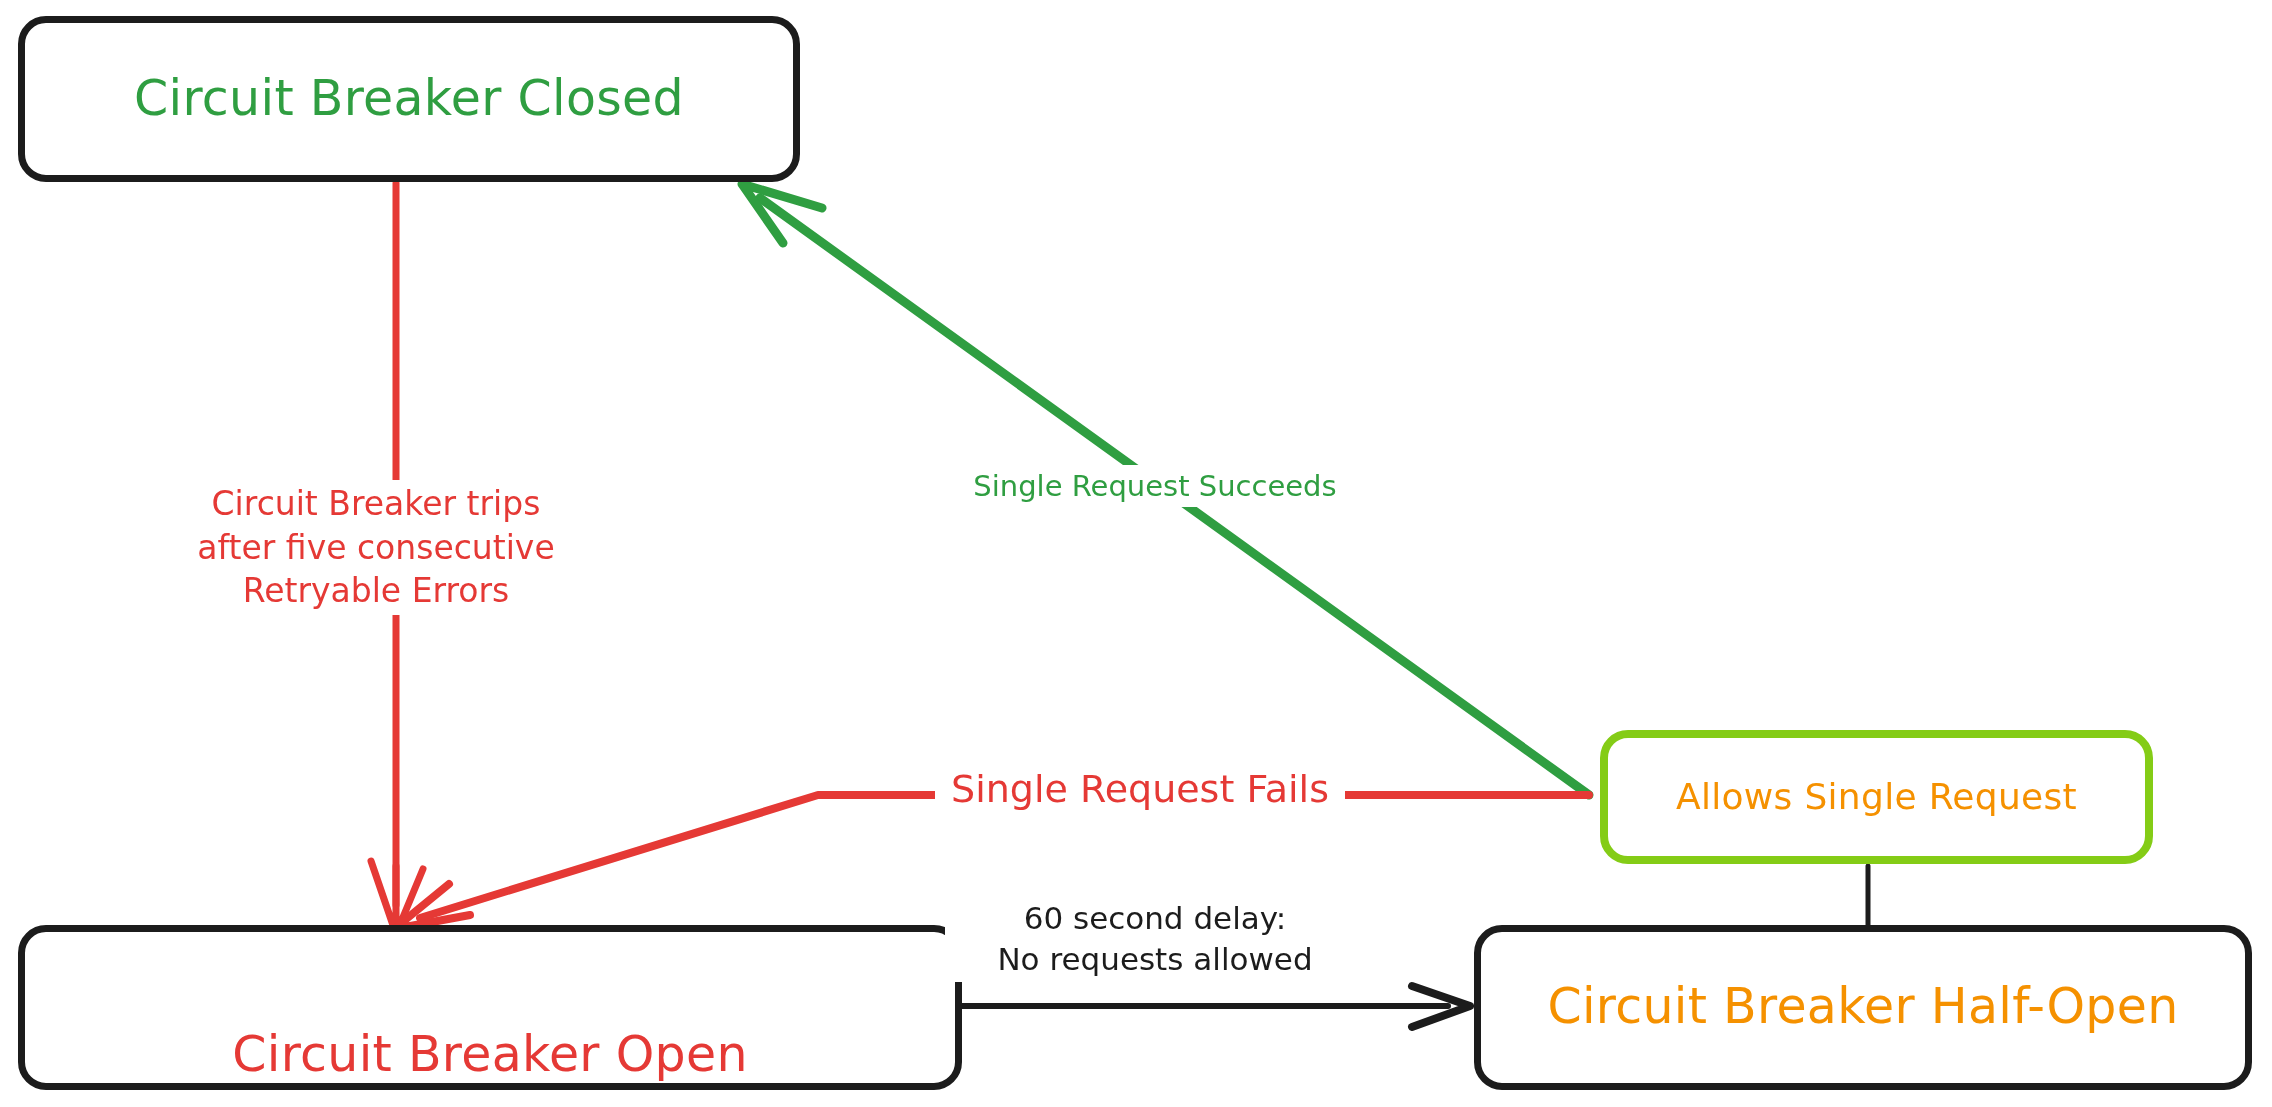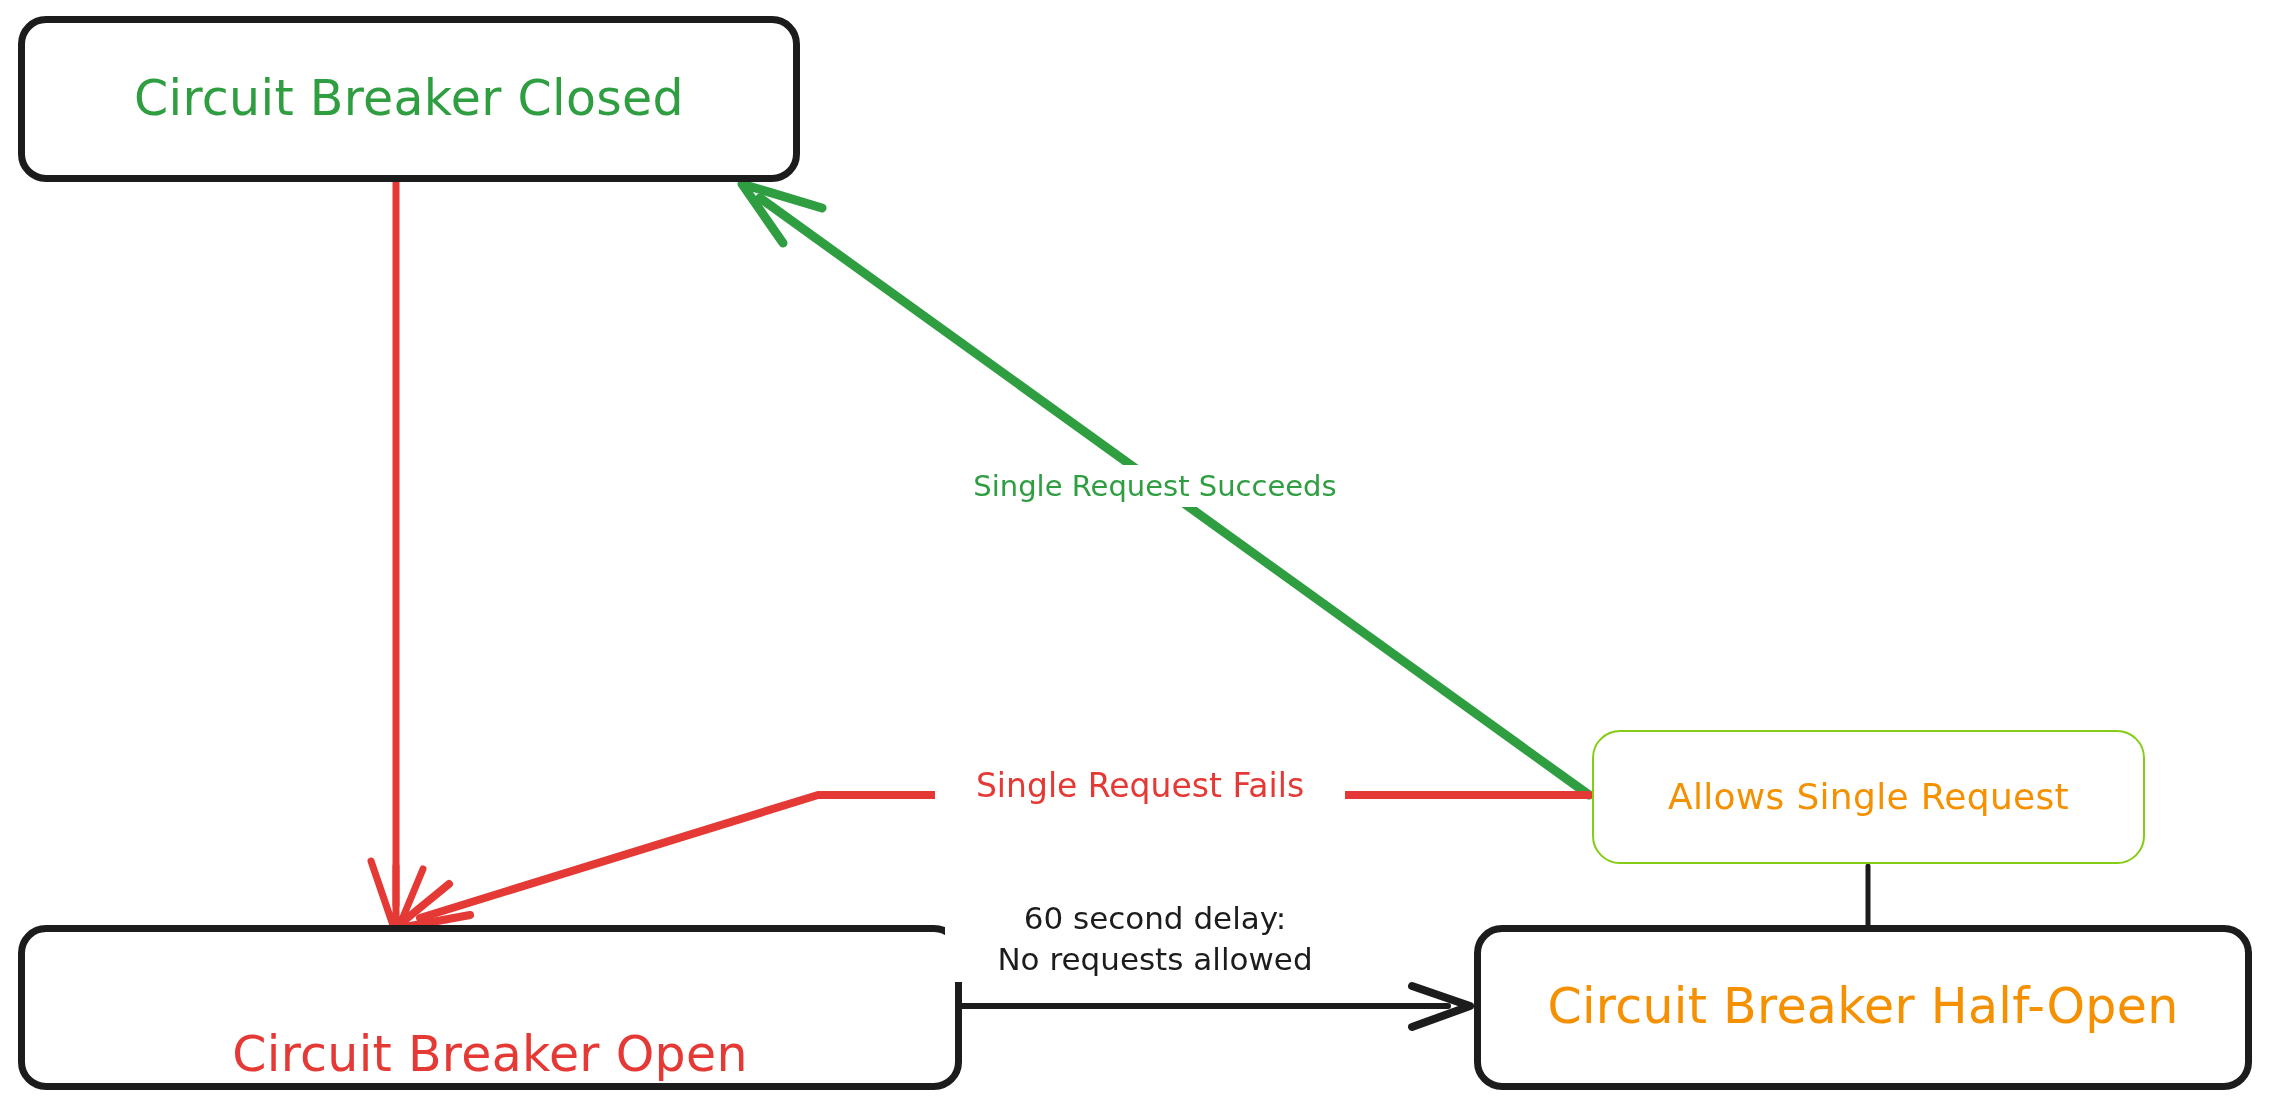--- a/index.html
+++ b/index.html
@@ -31,21 +31,22 @@
     align-items: center;
     justify-content: center;
     background: #ffffff;
     border-radius: 28px;
     text-align: center;
   }
   .node.black-border {
     border: 7px solid #1c1c1c;
   }
   .node.orange-border {
-    border: 2px solid #84cc16;
+    border: 8px solid #84cc16;
+    margin-left: 8px;
   }
   .node-label {
     font-family: "DejaVu Sans", sans-serif;
     font-weight: 400;
     letter-spacing: 0.3px;
     line-height: 1.15;
     white-space: nowrap;
   }
   #node-closed {
     left: 18px;
@@ -109,21 +110,21 @@
     left: 910px;
     top: 465px;
     width: 490px;
     font-size: 29px;
     color: #2f9e41;
   }
   #label-fails {
     left: 935px;
     top: 762px;
     width: 410px;
-    font-size: 33px;
+    font-size: 38px;
     color: #e53935;
     text-align: center;
   }
   #label-delay {
     left: 945px;
     top: 896px;
     width: 420px;
     font-size: 31px;
     color: #1c1c1c;
   }
@@ -170,20 +171,23 @@
   </div>
 
   <div class="node black-border" id="node-half-open">
     <span class="node-label">Circuit Breaker Half-Open</span>
   </div>
 
   <div class="node orange-border" id="node-allows-single">
     <span class="node-label">Allows Single Request</span>
   </div>
 
+  <div class="edge-label" id="label-trips">Circuit Breaker trips
+after five consecutive
+Retryable Errors</div>
 
   <div class="edge-label" id="label-succeeds">Single Request Succeeds</div>
 
   <div class="edge-label" id="label-fails">Single Request Fails</div>
 
   <div class="edge-label" id="label-delay">60 second delay:
 No requests allowed</div>
 
 </div>
 

